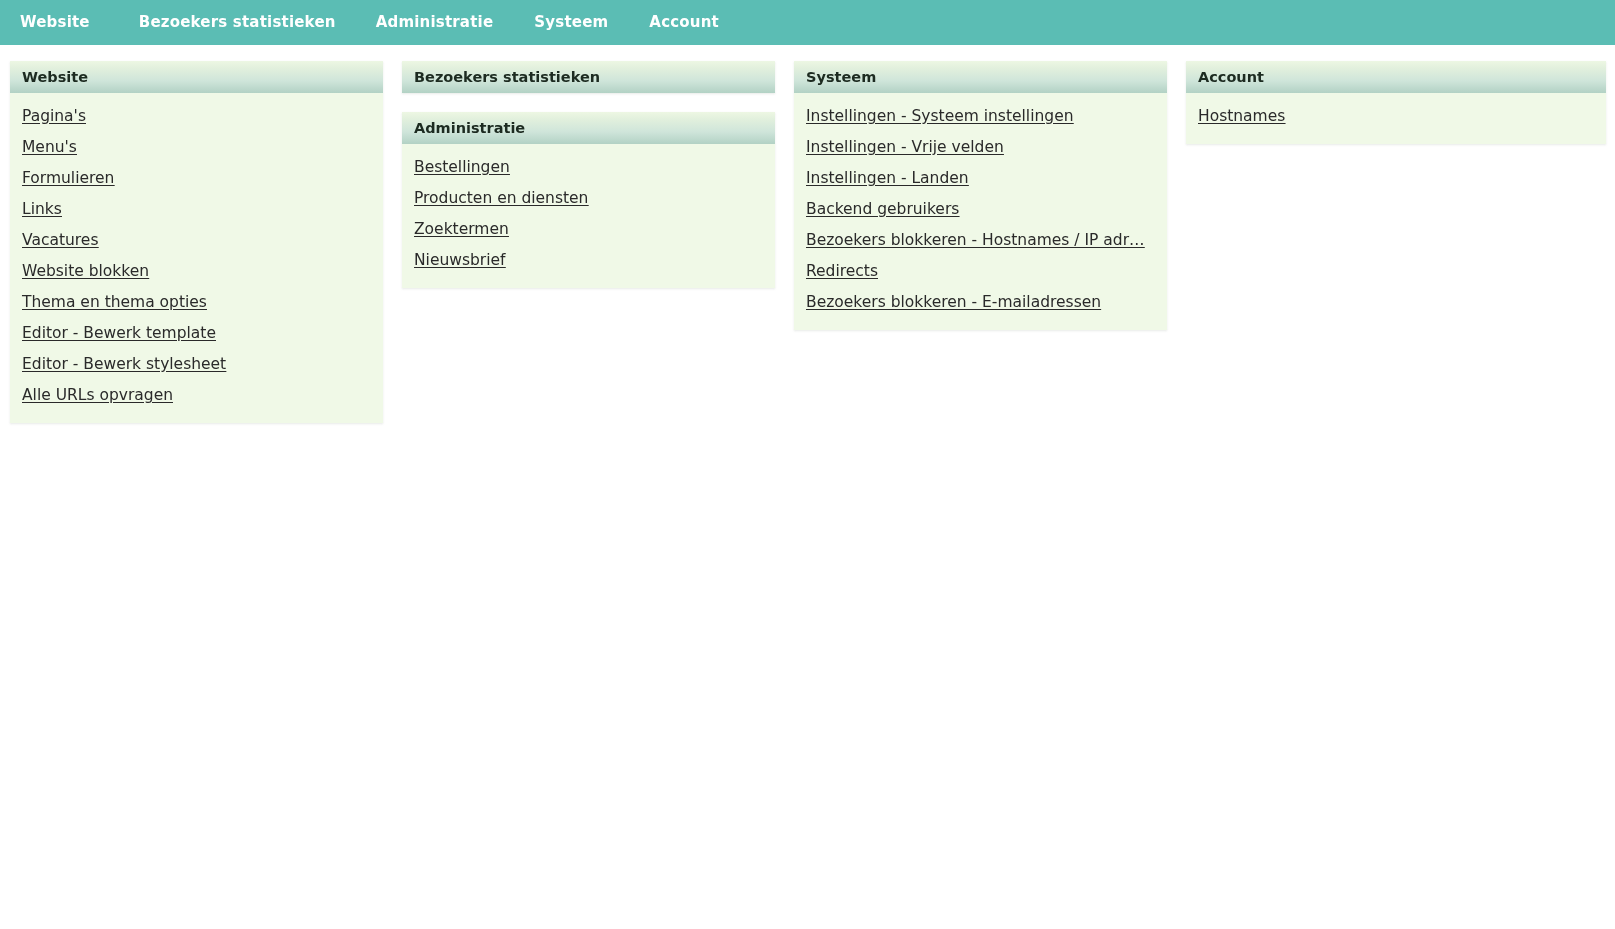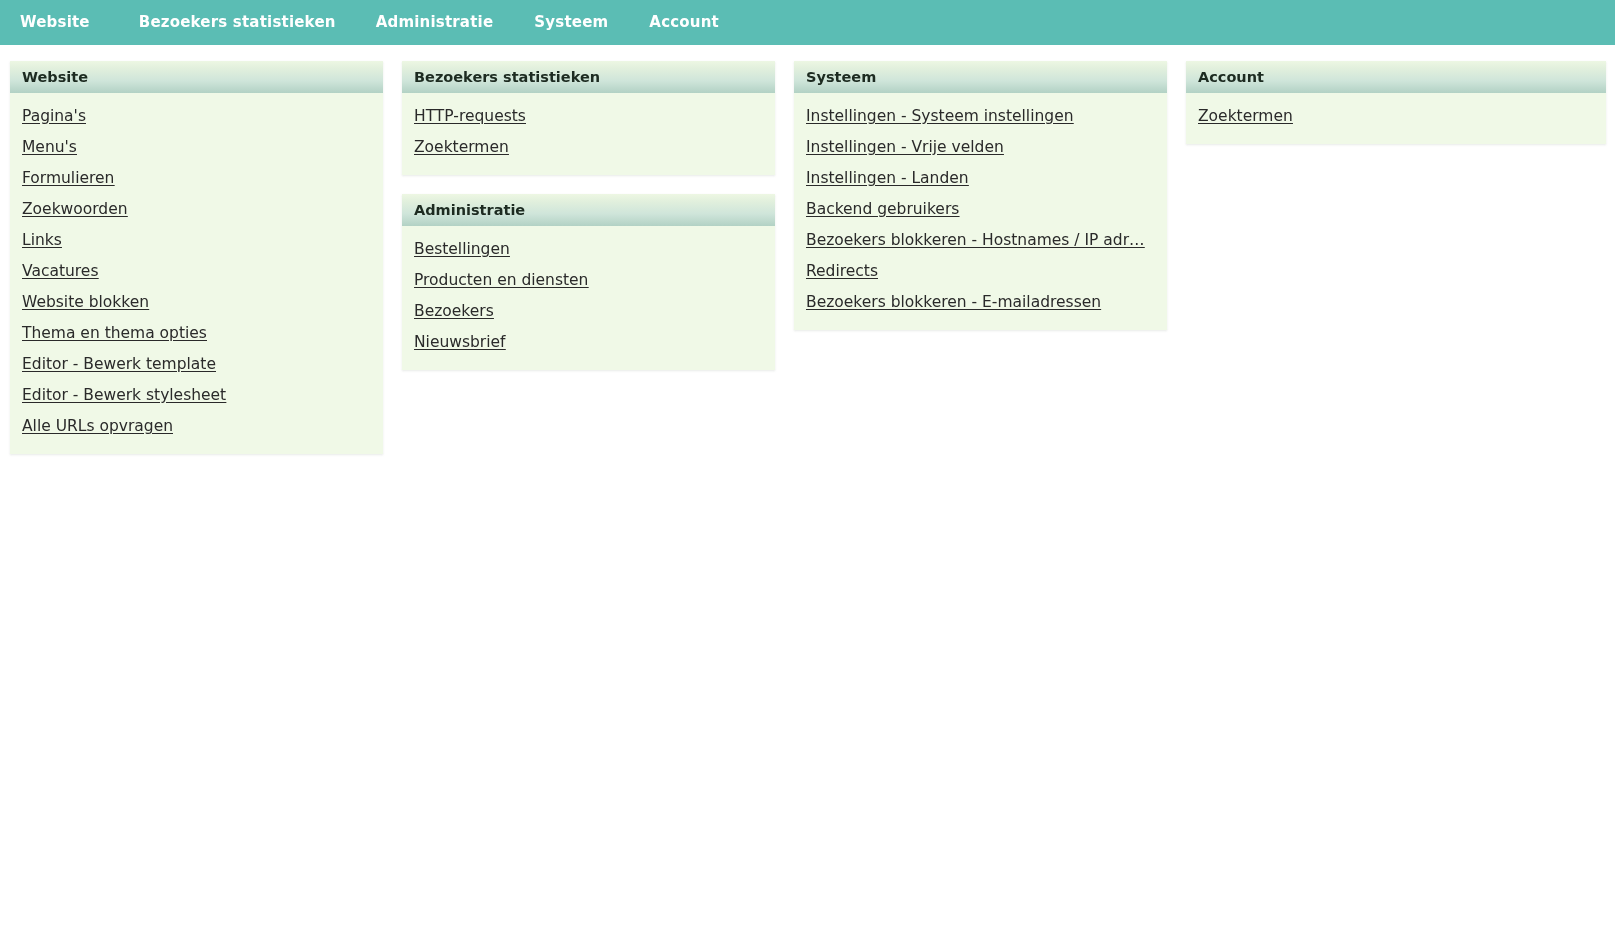--- a/index.html
+++ b/index.html
@@ -116,46 +116,41 @@
 
 <div class="columns">
 
   <div class="col col-1">
     <div class="panel">
       <div class="panel-header">Website</div>
       <div class="panel-body">
         <a class="panel-link"><span>Pagina's</span></a>
         <a class="panel-link"><span>Menu's</span></a>
         <a class="panel-link"><span>Formulieren</span></a>
-        <a class="panel-link"><span>Zoekwoorden</span></a>
         <a class="panel-link"><span>Links</span></a>
         <a class="panel-link"><span>Vacatures</span></a>
         <a class="panel-link"><span>Website blokken</span></a>
         <a class="panel-link"><span>Thema en thema opties</span></a>
         <a class="panel-link"><span>Editor - Bewerk template</span></a>
         <a class="panel-link"><span>Editor - Bewerk stylesheet</span></a>
         <a class="panel-link"><span>Alle URLs opvragen</span></a>
       </div>
     </div>
   </div>
 
   <div class="col col-2">
     <div class="panel">
       <div class="panel-header">Bezoekers statistieken</div>
-      <div class="panel-body">
-        <a class="panel-link"><span>HTTP-requests</span></a>
-        <a class="panel-link"><span>Zoektermen</span></a>
-      </div>
     </div>
     <div class="panel">
       <div class="panel-header">Administratie</div>
       <div class="panel-body">
         <a class="panel-link"><span>Bestellingen</span></a>
         <a class="panel-link"><span>Producten en diensten</span></a>
-        <a class="panel-link"><span>Bezoekers</span></a>
+        <a class="panel-link"><span>Zoektermen</span></a>
         <a class="panel-link"><span>Nieuwsbrief</span></a>
       </div>
     </div>
   </div>
 
   <div class="col col-3">
     <div class="panel">
       <div class="panel-header">Systeem</div>
       <div class="panel-body">
         <a class="panel-link"><span>Instellingen - Systeem instellingen</span></a>
@@ -166,18 +161,18 @@
         <a class="panel-link"><span>Redirects</span></a>
         <a class="panel-link"><span>Bezoekers blokkeren - E-mailadressen</span></a>
       </div>
     </div>
   </div>
 
   <div class="col col-4">
     <div class="panel">
       <div class="panel-header">Account</div>
       <div class="panel-body">
-        <a class="panel-link"><span>Zoektermen</span></a>
+        <a class="panel-link"><span>Hostnames</span></a>
       </div>
     </div>
   </div>
 
 </div>
 
 </body></html>

